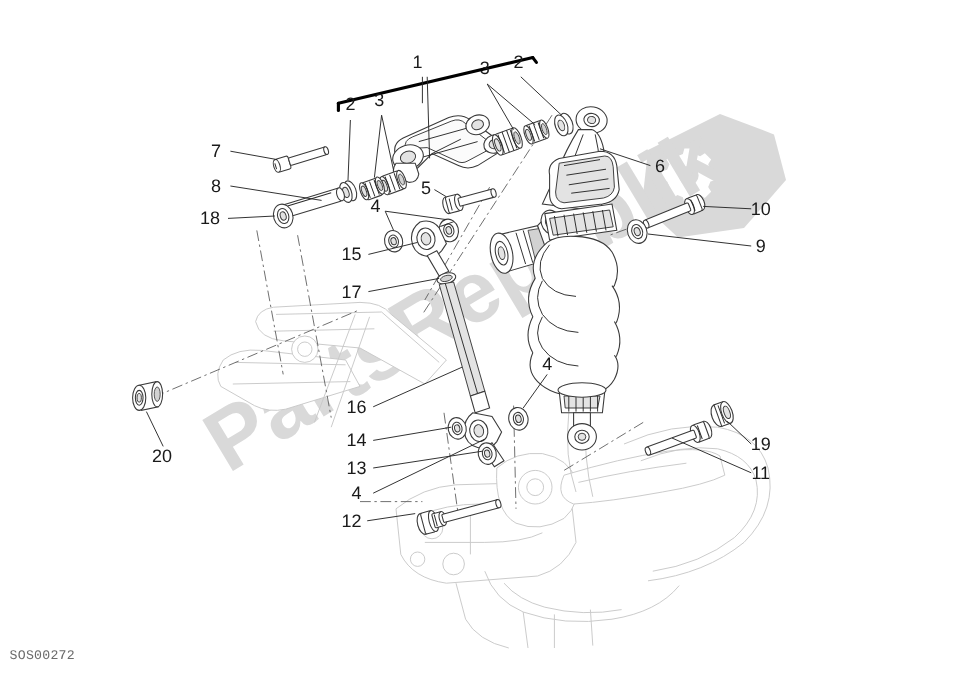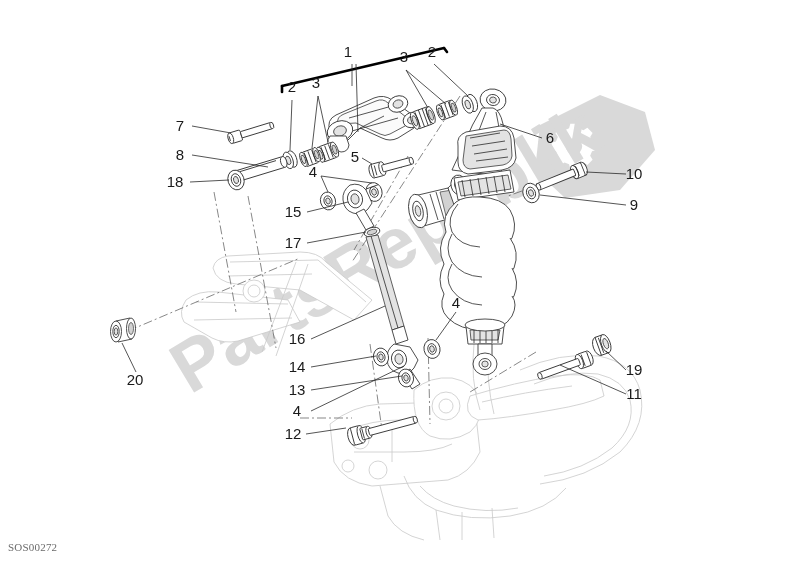--- a/index.html
+++ b/index.html
@@ -21,21 +21,21 @@
     position: absolute;
     left: 0;
     top: 0;
     width: 800px;
     height: 564px;
   }
   .dcode {
     position: absolute;
     left: 8px;
     top: 541px;
-    font-family: Liberation Serif, serif;
+    font-family: Liberation Mono, monospace;
     font-size: 11px;
     color: #6b6b6b;
     letter-spacing: 0.2px;
   }
   text.callout {
     font-family: "Liberation Sans", sans-serif;
     font-size: 15px;
     fill: #1a1a1a;
   }
   .lead { stroke: #2a2a2a; stroke-width: 0.8; fill: none; }

